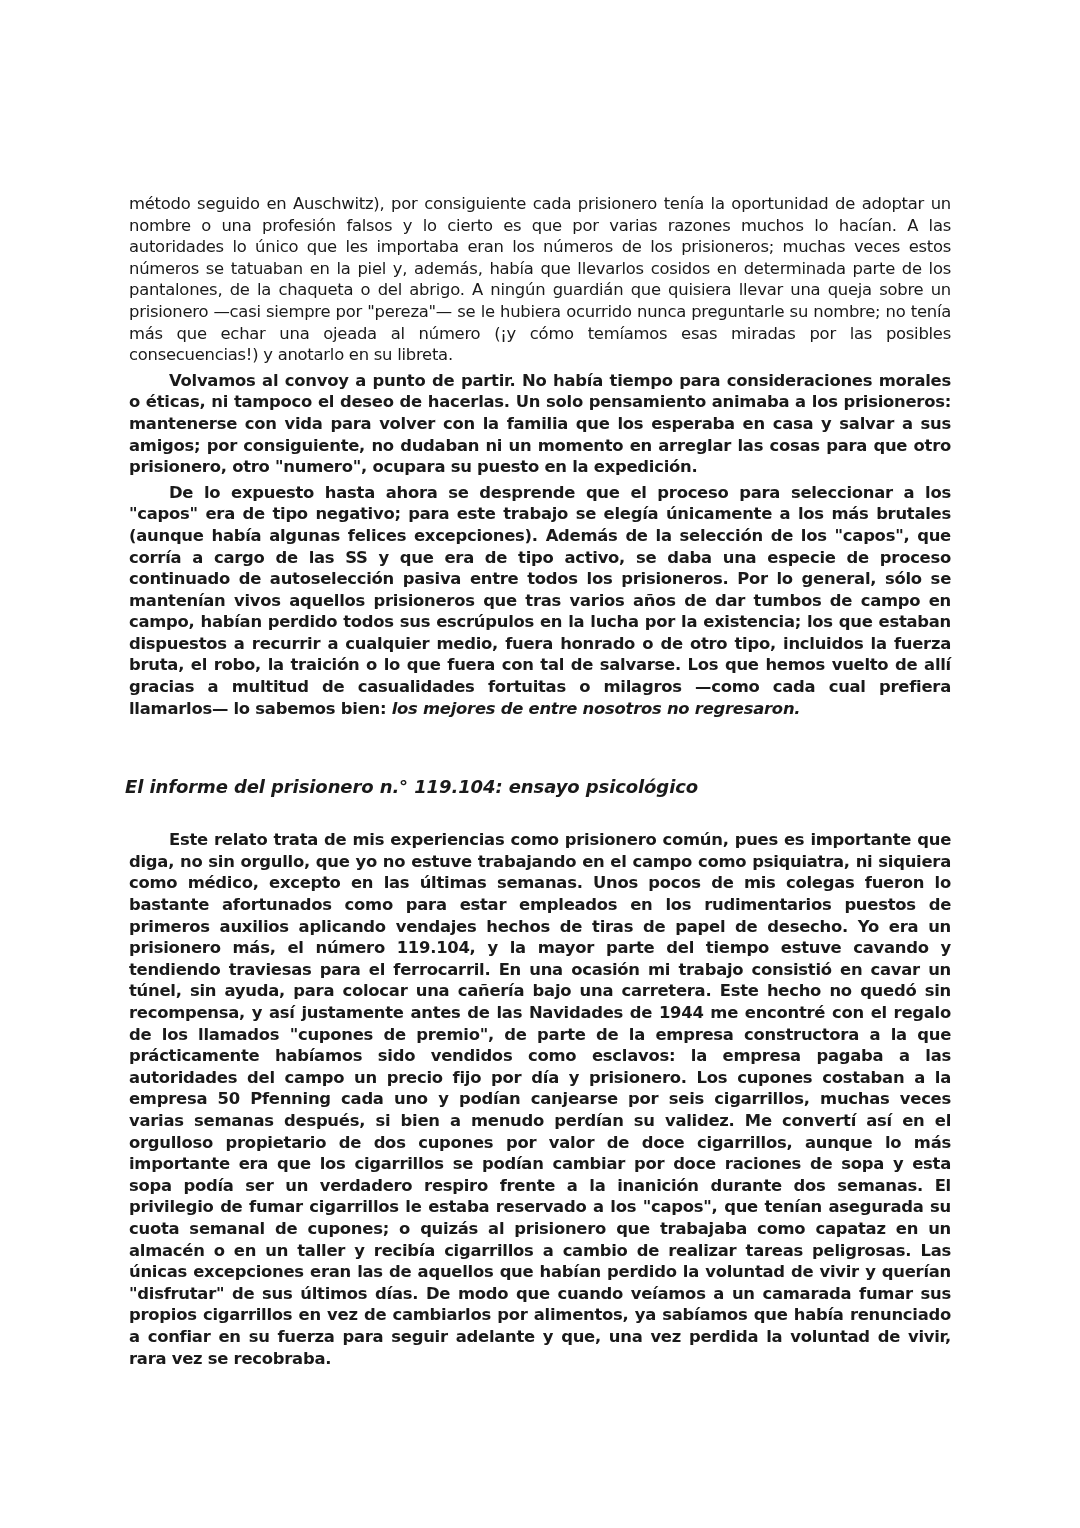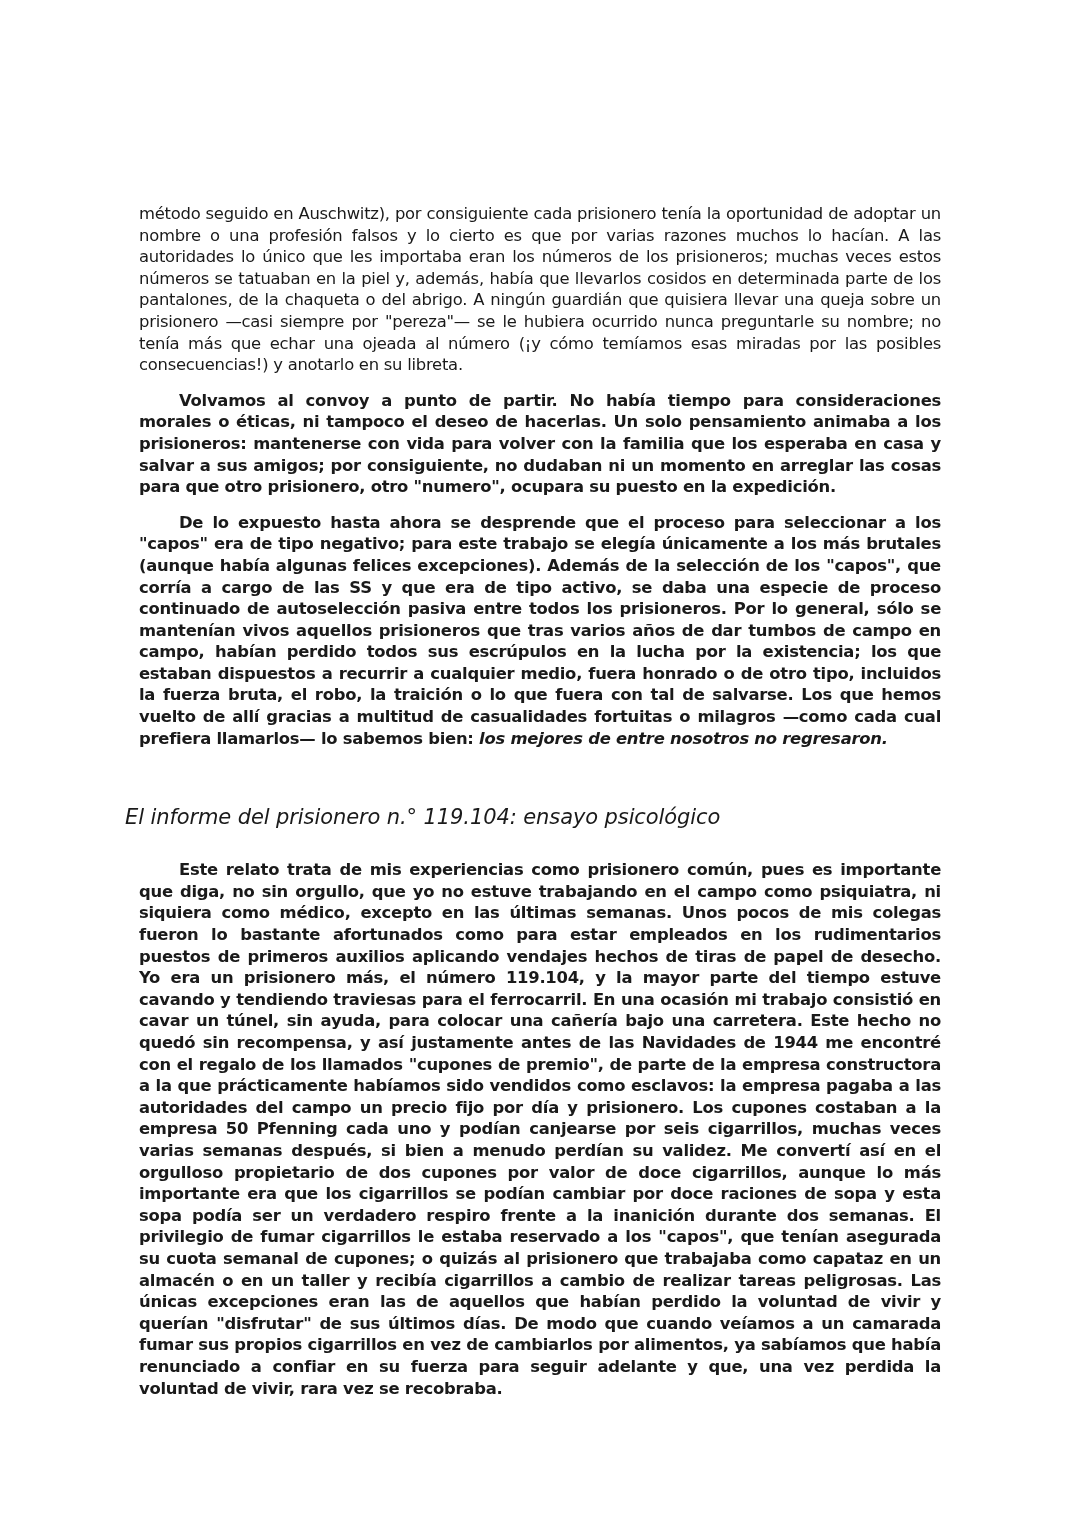--- a/index.html
+++ b/index.html
@@ -9,31 +9,31 @@
       left: 125px;
       top: 189px;
       width: 830px;
       color: #1a1a1a;
       font-family: "DejaVu Sans", sans-serif;
       font-size: 16.4px;
       line-height: 21.6px;
       letter-spacing: -0.25px;
     }
     .para {
-      margin: 14px;
+      margin: 4px;
       text-align: justify;
       text-align-last: left;
     }
     .para.indent { text-indent: 40px; font-weight: bold; }
     .para + .para { margin-top: 2px; }
     .heading {
       margin: 56px 0 0 0;
       font-style: italic;
-      font-weight: normal;
-      font-size: 21px;
+      font-weight: bold;
+      font-size: 18px;
       line-height: 24px;
       letter-spacing: -0.1px;
       color: #1a1a1a;
     }
     .section-body { margin-top: 30px; }
     em { font-style: italic; }
   </style>
 </head>
 <body>
 

